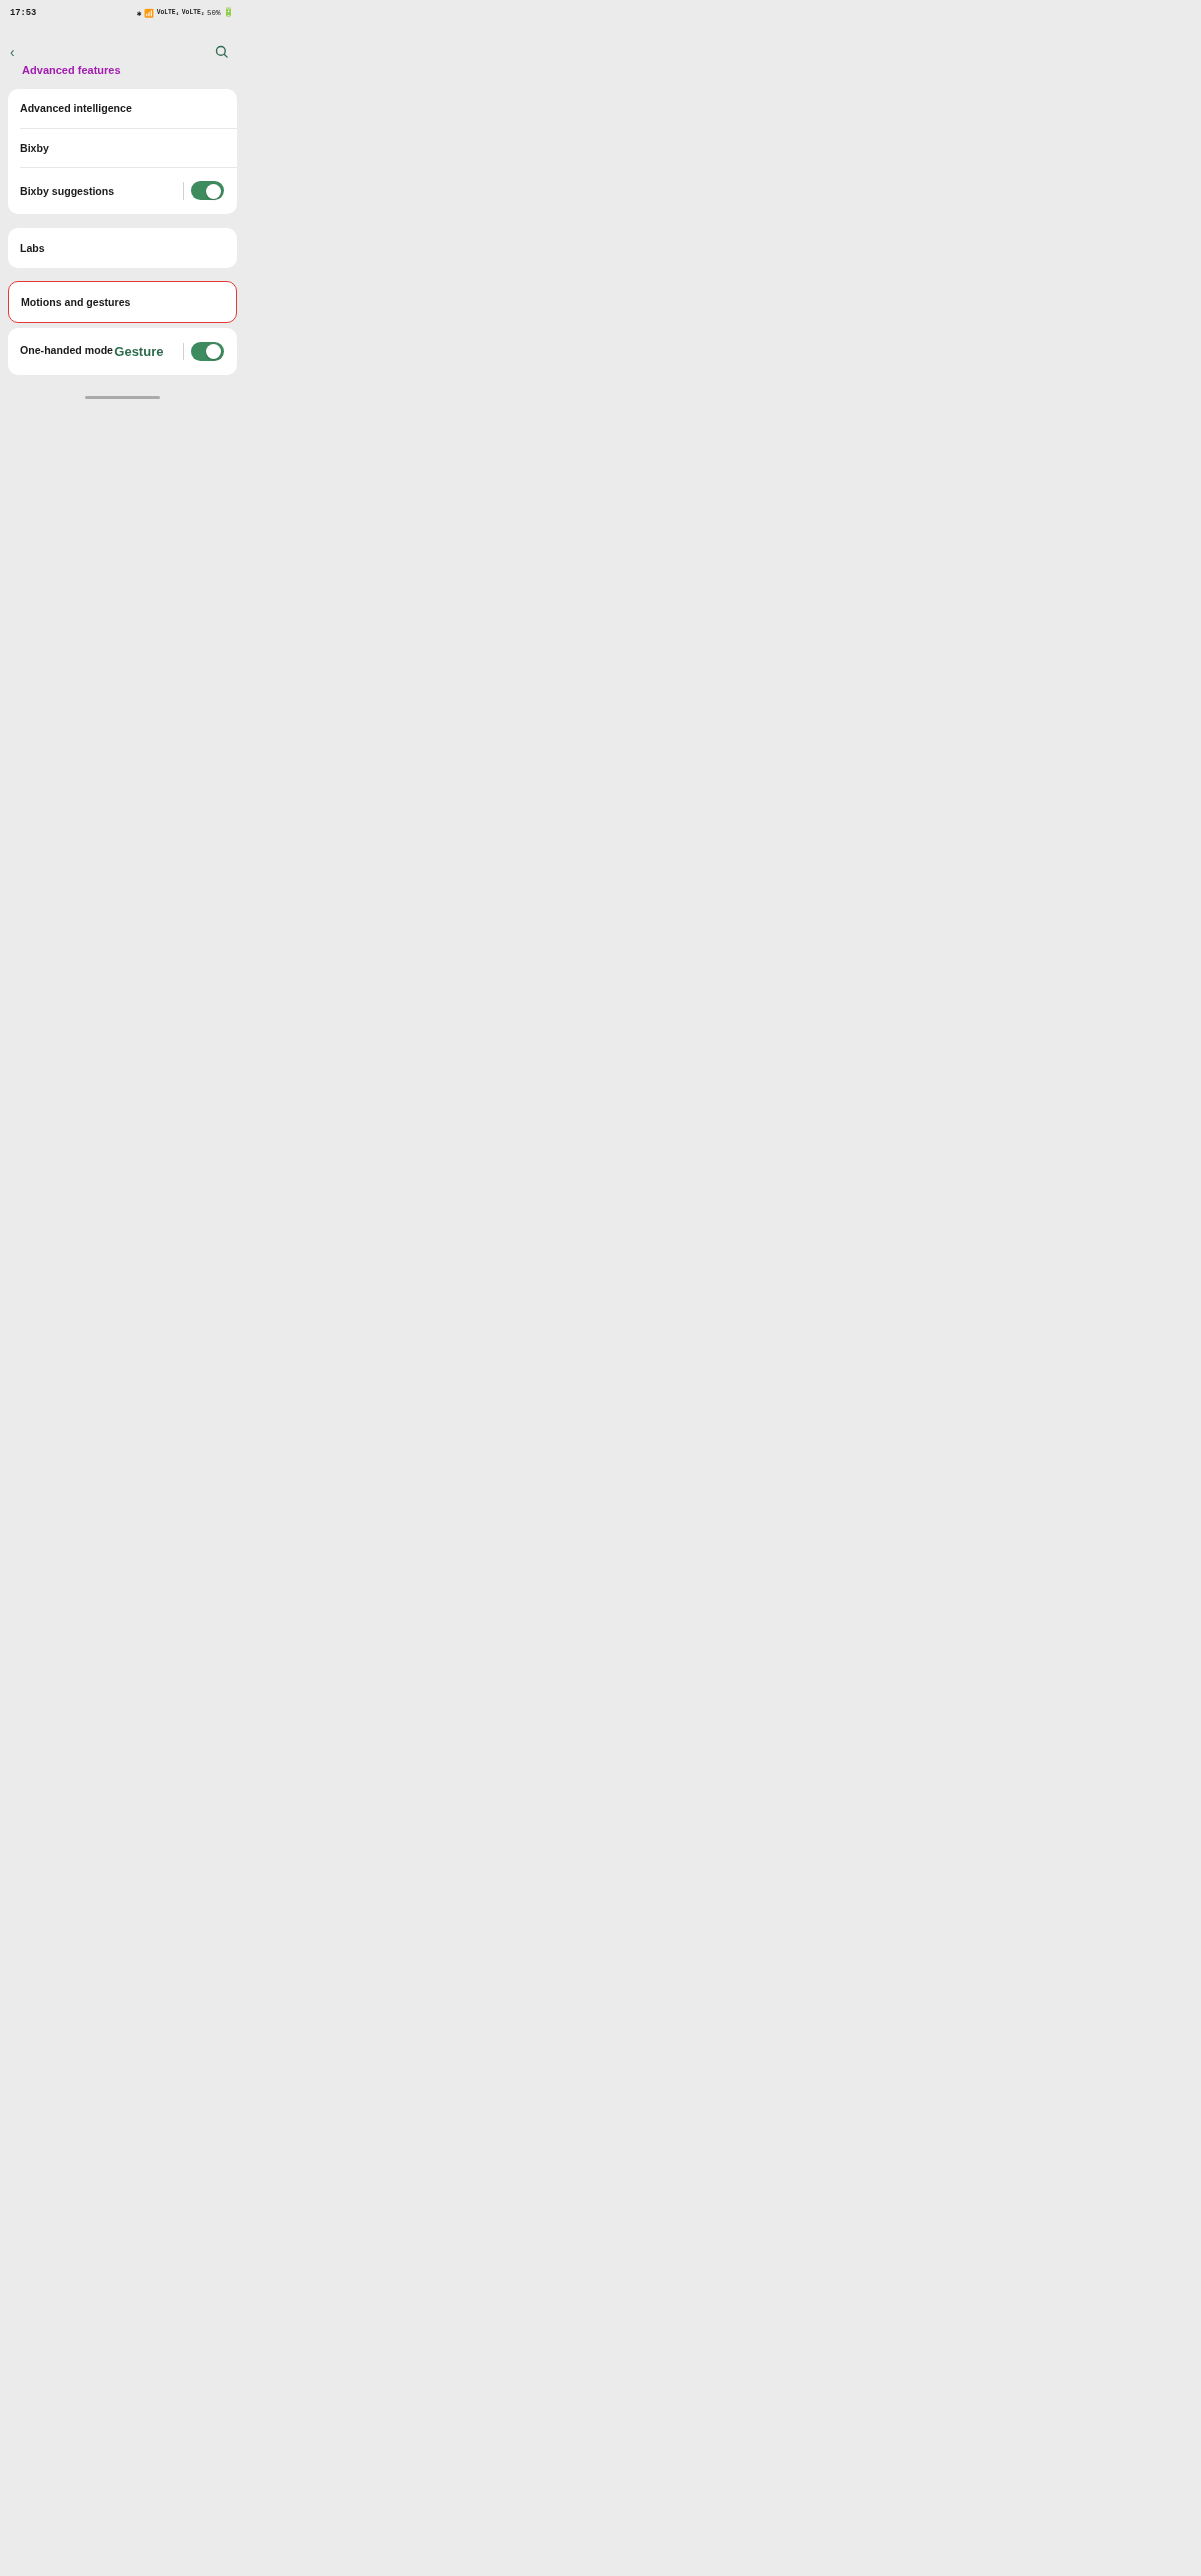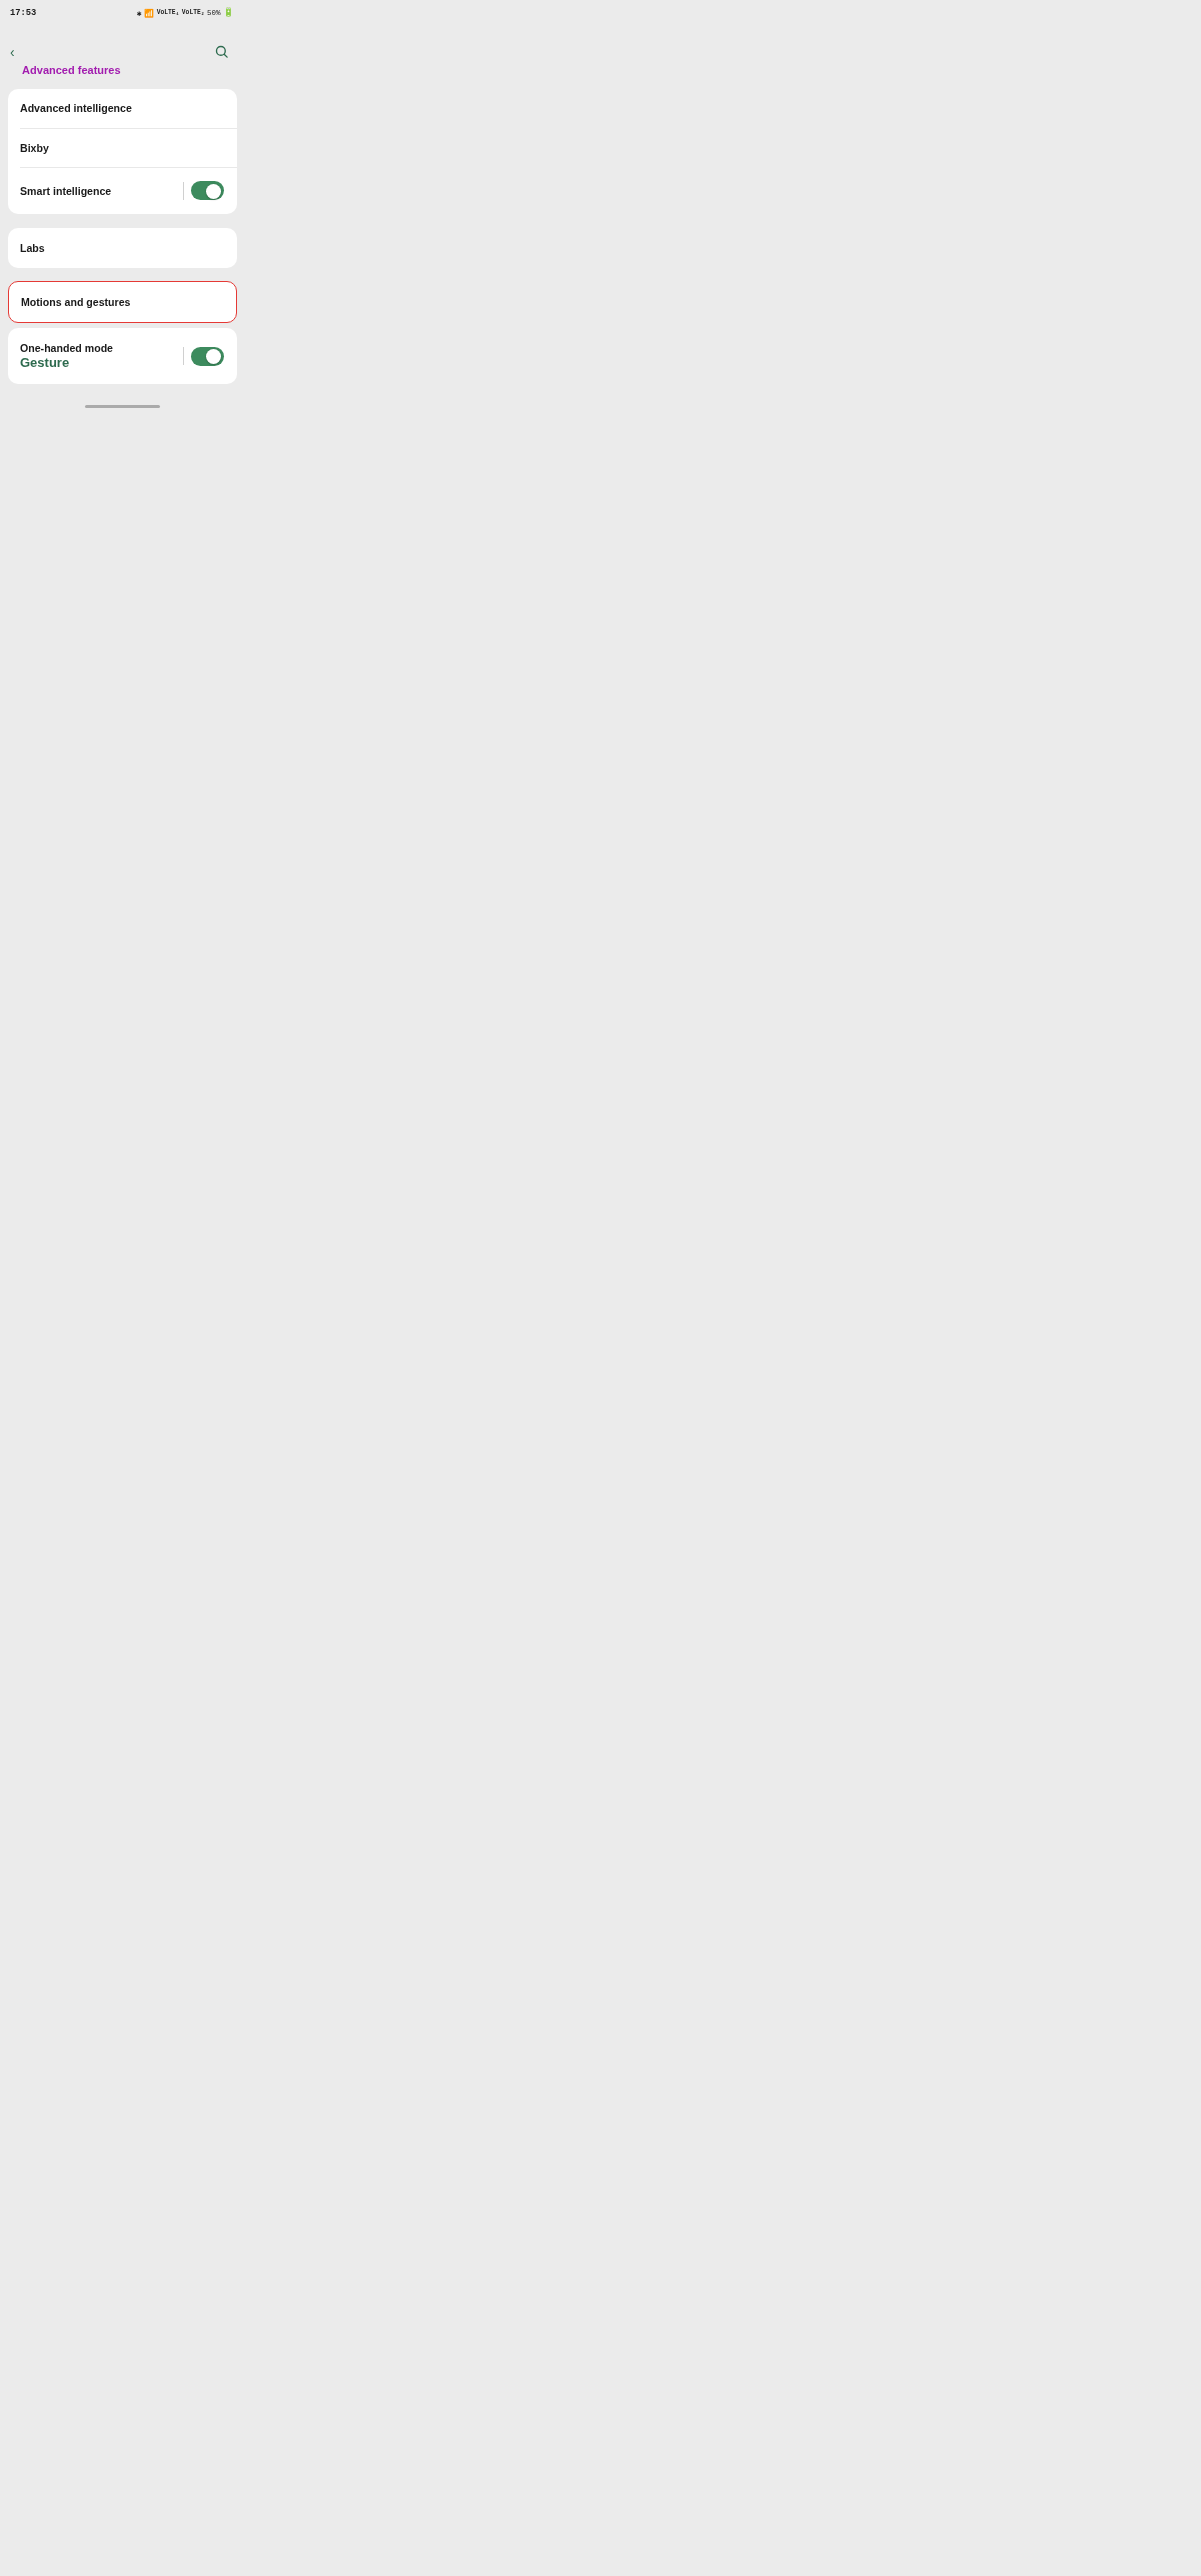--- a/index.html
+++ b/index.html
@@ -112,21 +112,21 @@
     }
 
     .menu-item-text {
       font-size: 10.6px;
       color: #1a1a1a;
       font-weight: 700;
     }
 
     .menu-item-sub {
       display: flex;
-      flex-direction: column;
+      flex-direction: row;
       gap: 1.3px;
     }
 
     .menu-item-subtitle {
       font-size: 13px;
       color: #2e6b4f;
       font-weight: 700;
     }
 
     .toggle-container {
@@ -236,21 +236,21 @@
 <div class="content">
 
   <div class="card">
     <div class="menu-item">
       <span class="menu-item-text">Advanced intelligence</span>
     </div>
     <div class="menu-item">
       <span class="menu-item-text">Bixby</span>
     </div>
     <div class="menu-item">
-      <span class="menu-item-text">Smart intelligence</span>
+      <span class="menu-item-text">Bixby suggestions</span>
       <div class="toggle-container">
         <div class="toggle-divider"></div>
         <label class="toggle">
           <input type="checkbox" checked="" style="">
           <span class="toggle-slider"></span>
         </label>
       </div>
     </div>
   </div>
 

